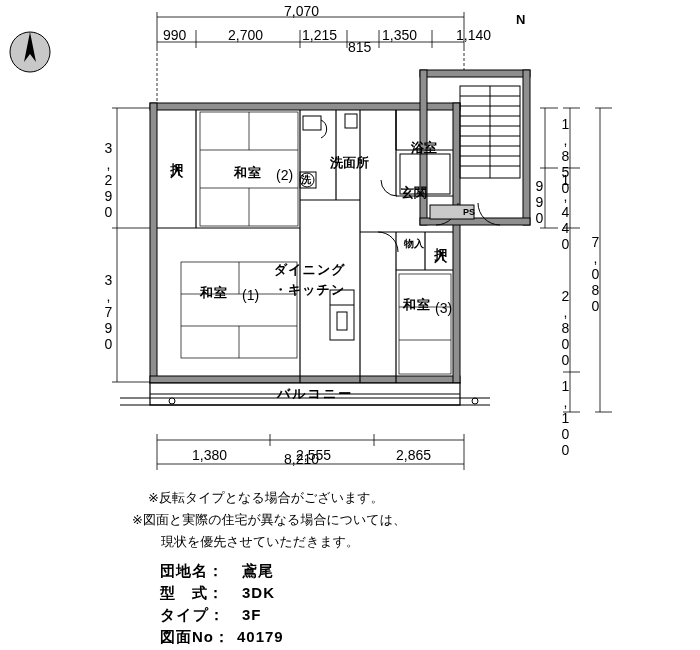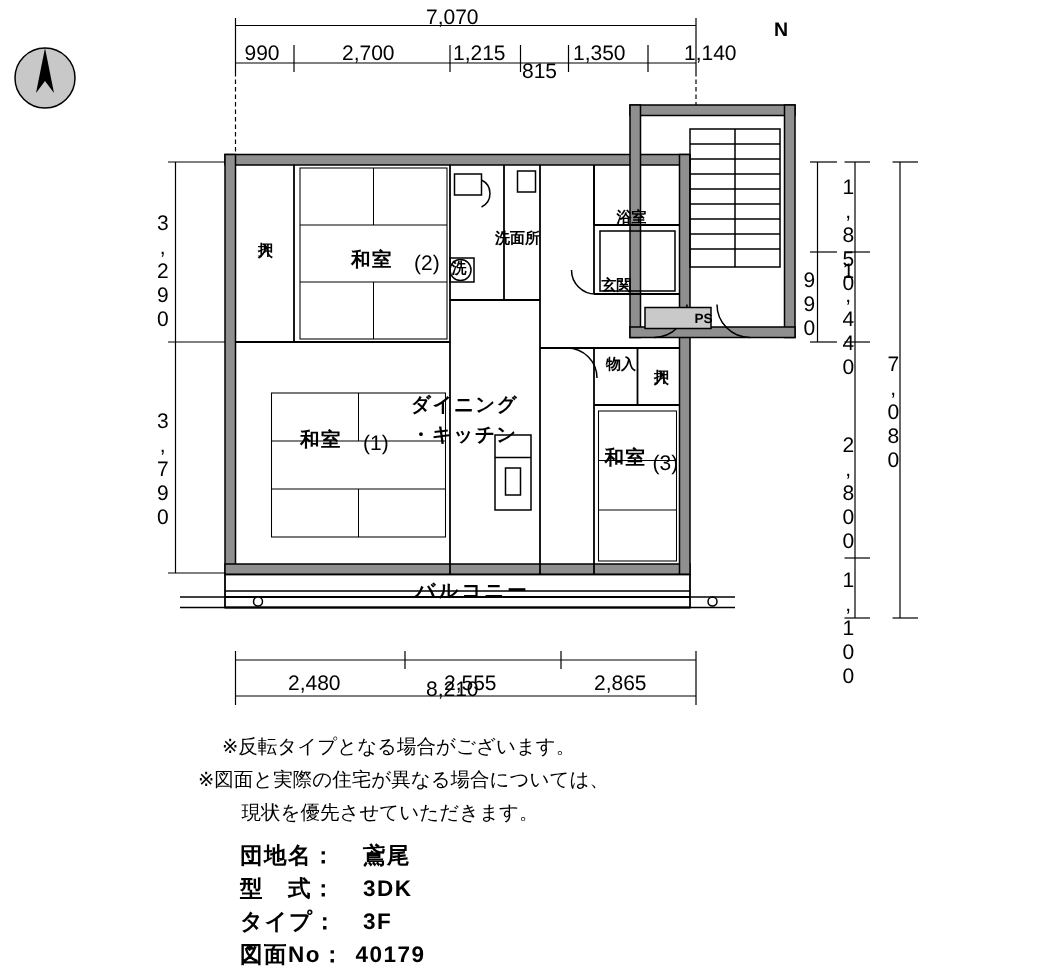--- a/index.html
+++ b/index.html
@@ -1,21 +1,21 @@
 <!DOCTYPE html>
 <html><head>
 <meta charset="utf-8">
 <style>
   html,body{margin:0;padding:0;background:#ffffff;}
   body{width:700px;height:650px;position:relative;font-family:"Liberation Sans","DejaVu Sans",sans-serif;color:#000;overflow:hidden;}
   #plan{position:absolute;left:0;top:0;width:700px;height:650px;}
   .txt{position:absolute;white-space:pre;line-height:1.25;}
   .dim{font-size:14px;}
   .room{font-size:13px;font-weight:bold;letter-spacing:1px;}
-  .roomsm{font-size:10px;font-weight:bold;letter-spacing:0px;font-family:Liberation Mono, monospace;}
+  .roomsm{font-size:13px;font-weight:bold;letter-spacing:0px;}
   .note{font-size:13px;}
   .spec{font-size:15px;font-weight:bold;letter-spacing:1px;}
   .vert{writing-mode:vertical-rl;text-orientation:upright;}
 </style>
 </head>
 <body>
 
 <svg id="plan" viewBox="0 0 700 650">
   <defs>
     <pattern id="tatami" width="8" height="8" patternUnits="userSpaceOnUse">
@@ -201,21 +201,21 @@
 <div class="txt dim vert" style="left:99px;top:140px;">3,290</div>
 <div class="txt dim vert" style="left:99px;top:272px;">3,790</div>
 
 <div class="txt dim vert" style="left:530px;top:178px;">990</div>
 <div class="txt dim vert" style="left:556px;top:116px;">1,850</div>
 <div class="txt dim vert" style="left:556px;top:172px;">1,440</div>
 <div class="txt dim vert" style="left:556px;top:288px;">2,800</div>
 <div class="txt dim vert" style="left:556px;top:378px;">1,100</div>
 <div class="txt dim vert" style="left:586px;top:234px;">7,080</div>
 
-<div class="txt dim" style="left:192px;top:447px;">2,480</div>
+<div class="txt dim" style="left:192px;top:447px;">1,380</div>
 <div class="txt dim" style="left:296px;top:447px;">2,555</div>
 <div class="txt dim" style="left:396px;top:447px;">2,865</div>
 <div class="txt dim" style="left:284px;top:451px;">8,210</div>
 
 <div class="txt roomsm vert" style="left:168px;top:153px;">押入</div>
 <div class="txt room" style="left:234px;top:165px;">和室</div>
 <div class="txt dim" style="left:276px;top:167px;">(2)</div>
 <div class="txt roomsm" style="left:330px;top:155px;">洗面所</div>
 <div class="txt" style="left:301px;top:174px;font-size:10px;font-weight:bold;">洗</div>
 <div class="txt roomsm" style="left:411px;top:141px;line-height:1.1;width:16px;">浴室</div>

